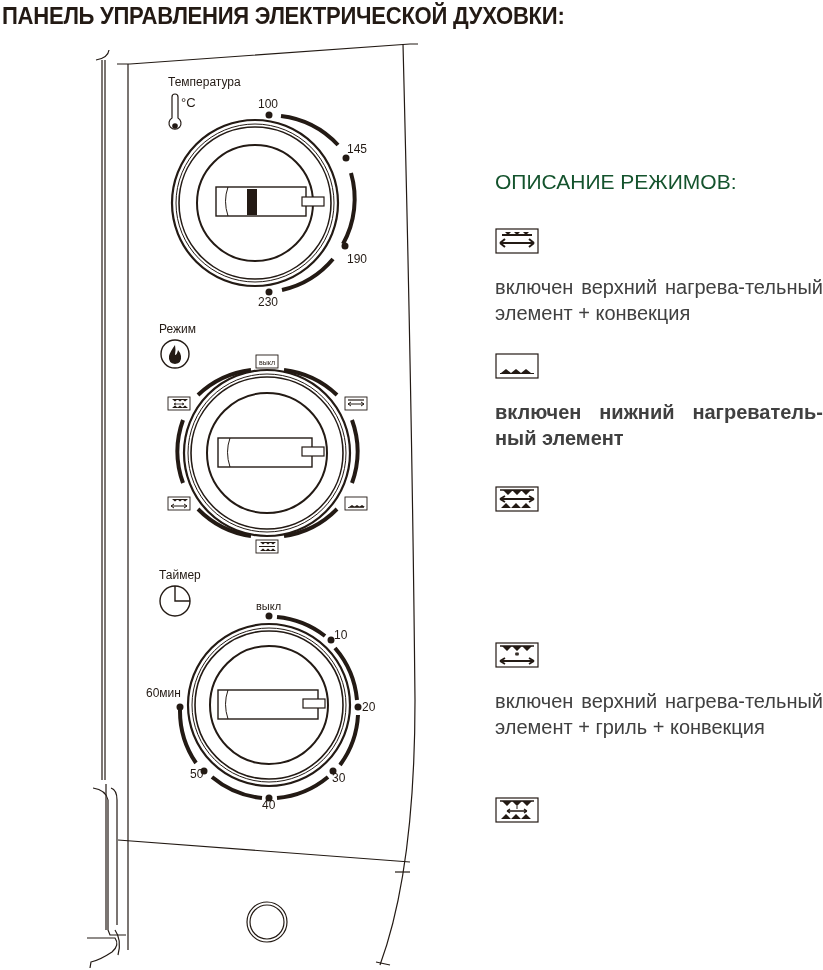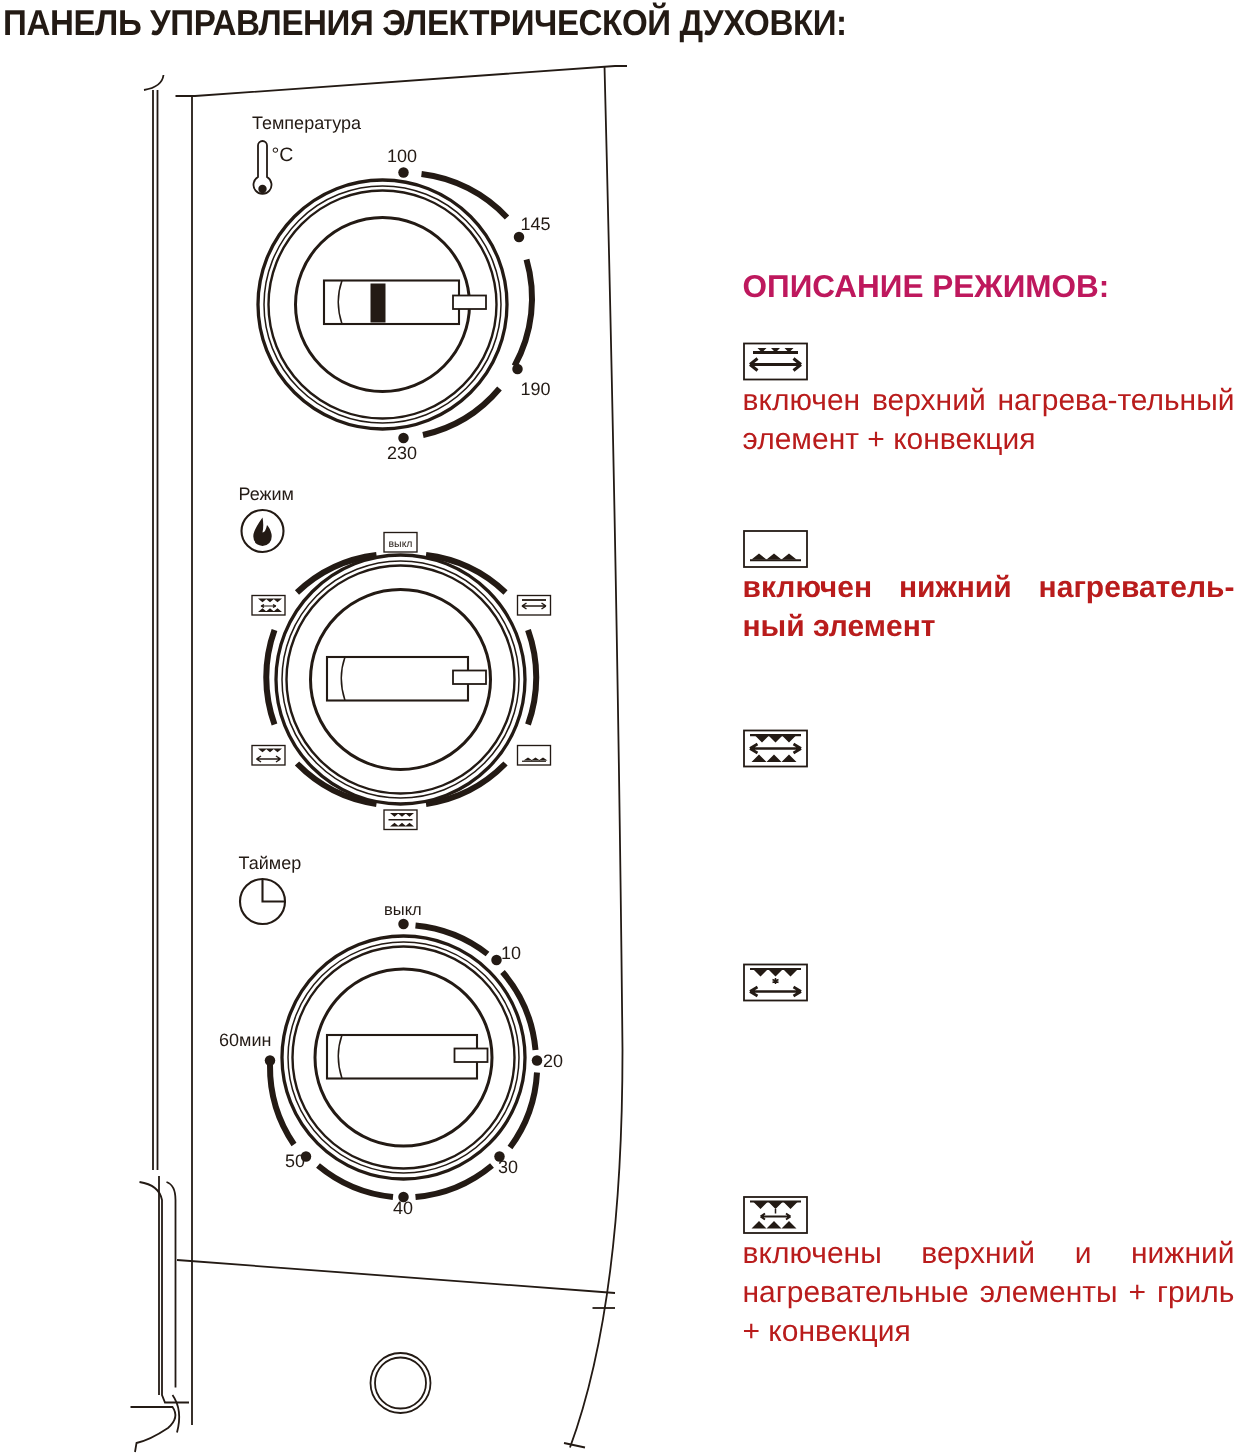--- a/index.html
+++ b/index.html
@@ -3,26 +3,26 @@
 <meta charset="utf-8">
 <style>
   html, body { margin:0; padding:0; background:#ffffff; }
   body { width:823px; height:970px; position:relative; overflow:hidden;
          font-family:"Liberation Sans", sans-serif; color:#231a14; }
   .title { position:absolute; left:2px; top:2px; font-size:24px; font-weight:bold;
            letter-spacing:-0.3px; transform:scaleX(0.92); transform-origin:left top;
            white-space:nowrap; color:#231a14; }
   svg.panel { position:absolute; left:0; top:0; }
   .lbl { font-family:"Liberation Sans", sans-serif; fill:#231a14; }
-  .legend-title { position:absolute; left:495px; top:180px; font-size:21px; font-weight:bold;
-                  color:#be185d; white-space:nowrap; }
+  .legend-title { position:absolute; left:495px; top:170px; font-size:21px; font-weight:normal;
+                  color:#14532d; white-space:nowrap; }
   .mode { position:absolute; left:495px; width:328px; }
   .mode .ico { width:44px; height:26px; display:block; }
-  .mode .desc { font-size:20px; line-height:26px; margin-top:0; text-align:justify;
-                text-align-last:left; color:#b91c1c; }
+  .mode .desc { font-size:20px; line-height:26px; margin-top:20px; text-align:justify;
+                text-align-last:left; color:#404040; }
 </style>
 </head>
 <body>
 
 <div class="title">ПАНЕЛЬ УПРАВЛЕНИЯ ЭЛЕКТРИЧЕСКОЙ ДУХОВКИ:</div>
 
 <svg class="panel" width="823" height="970" viewBox="0 0 823 970" xmlns="http://www.w3.org/2000/svg">
   <defs>
 
     <g id="tri-down">
@@ -222,25 +222,25 @@
 </div>
 
 <div class="mode" style="top:642px;">
   <svg class="ico" viewBox="0 0 44 26">
     <rect x="1" y="1" width="42" height="24" fill="#fff" stroke="#231a14" stroke-width="1.2"></rect>
     <path d="M7 4 L12 9 L17 4 Z M17 4 L22 9 L27 4 Z M27 4 L32 9 L37 4 Z" fill="#231a14"></path>
     <path d="M5 4 L39 4" stroke="#231a14" stroke-width="1.4"></path>
     <path d="M22 10 L22 14 M20 11 L24 13 M24 11 L20 13" stroke="#231a14" stroke-width="1"></path>
     <path d="M5 19 L39 19 M5 19 L10 16 M5 19 L10 22 M39 19 L34 16 M39 19 L34 22" stroke="#231a14" stroke-width="1.8" fill="none"></path>
   </svg>
+  <div class="desc">включен верхний нагрева-тельный элемент + гриль + конвекция</div>
 </div>
 
 <div class="mode" style="top:797px;">
   <svg class="ico" viewBox="0 0 44 26">
     <rect x="1" y="1" width="42" height="24" fill="#fff" stroke="#231a14" stroke-width="1.2"></rect>
     <path d="M7 4 L12 9 L17 4 Z M17 4 L22 9 L27 4 Z M27 4 L32 9 L37 4 Z" fill="#231a14"></path>
     <path d="M5 4 L39 4" stroke="#231a14" stroke-width="1.4"></path>
     <path d="M22 9 L22 12" stroke="#231a14" stroke-width="1"></path>
     <path d="M12 14 L32 14 M12 14 L15 12 M12 14 L15 16 M32 14 L29 12 M32 14 L29 16" stroke="#231a14" stroke-width="1.3" fill="none"></path>
     <path d="M6 22 L11 17 L16 22 Z M16 22 L21 17 L26 22 Z M26 22 L31 17 L36 22 Z" fill="#231a14"></path>
   </svg>
-  <div class="desc">включены верхний и нижний нагревательные элементы + гриль + конвекция</div>
 </div>
 
 </body></html>

